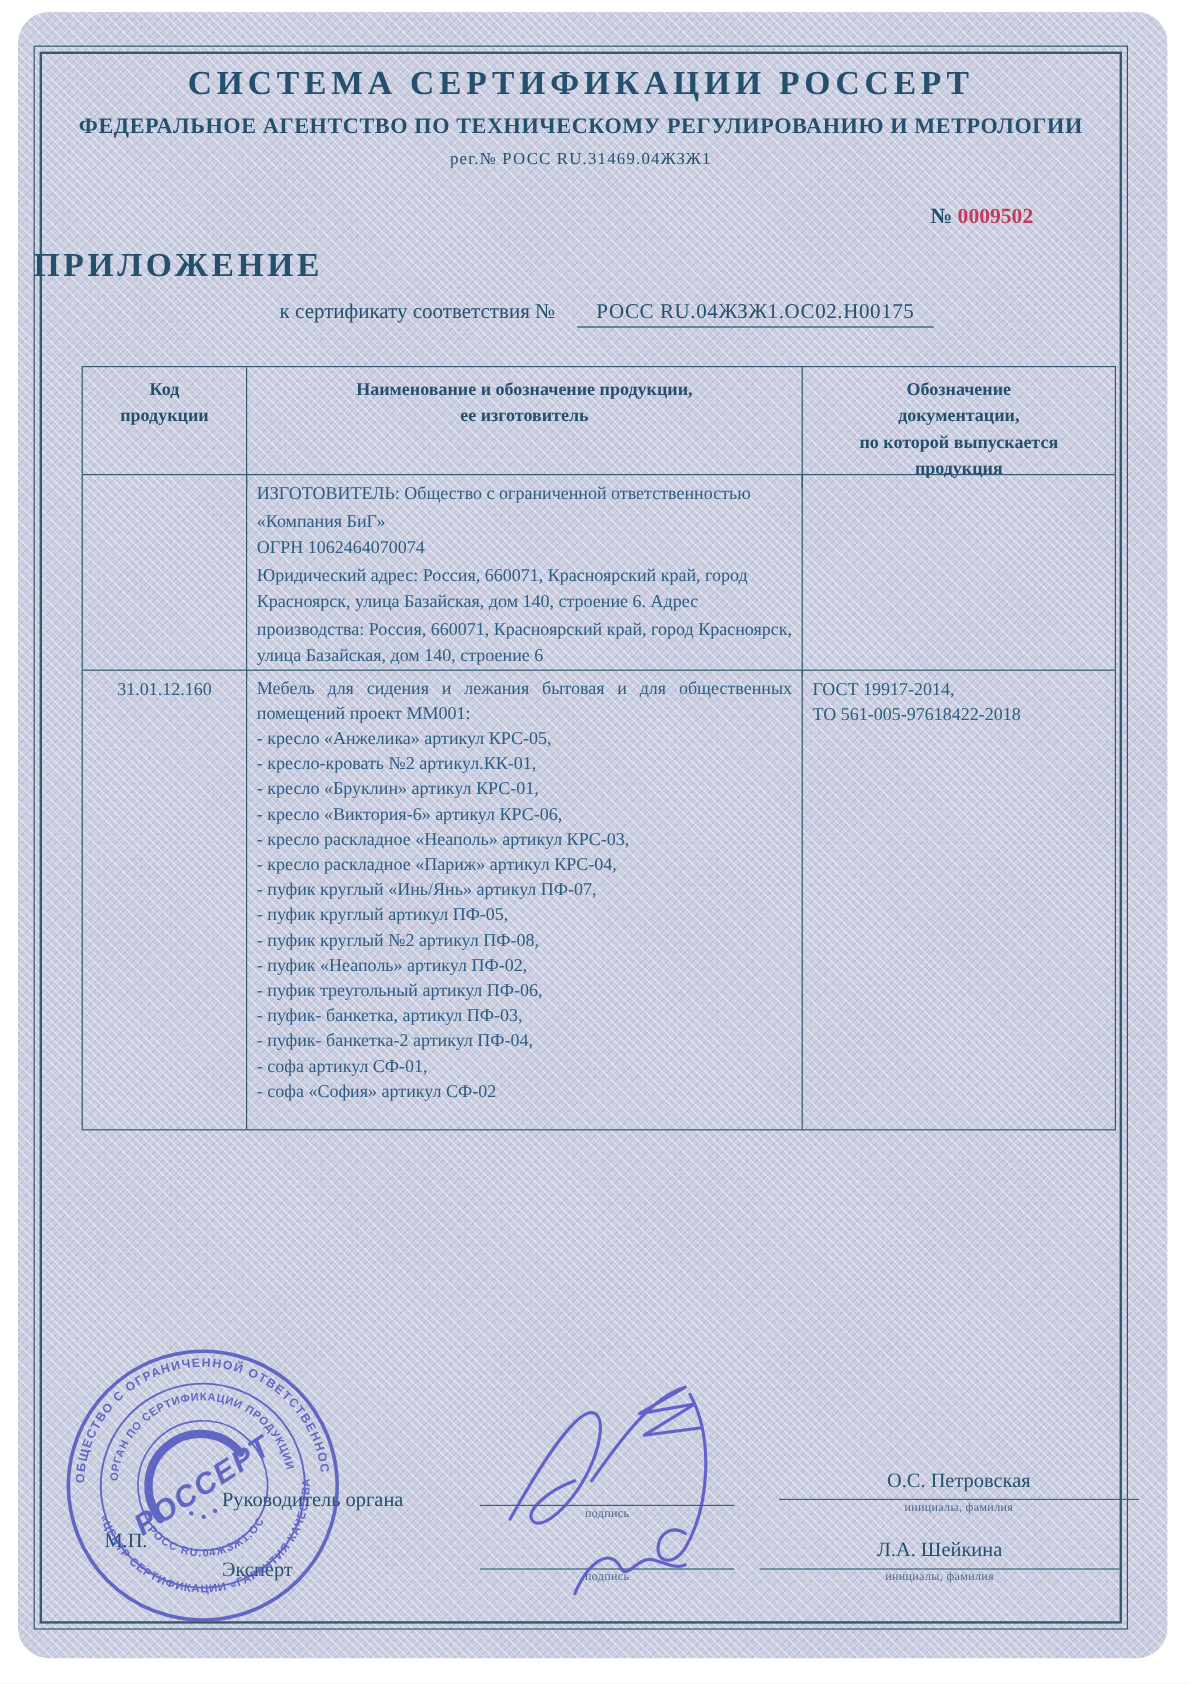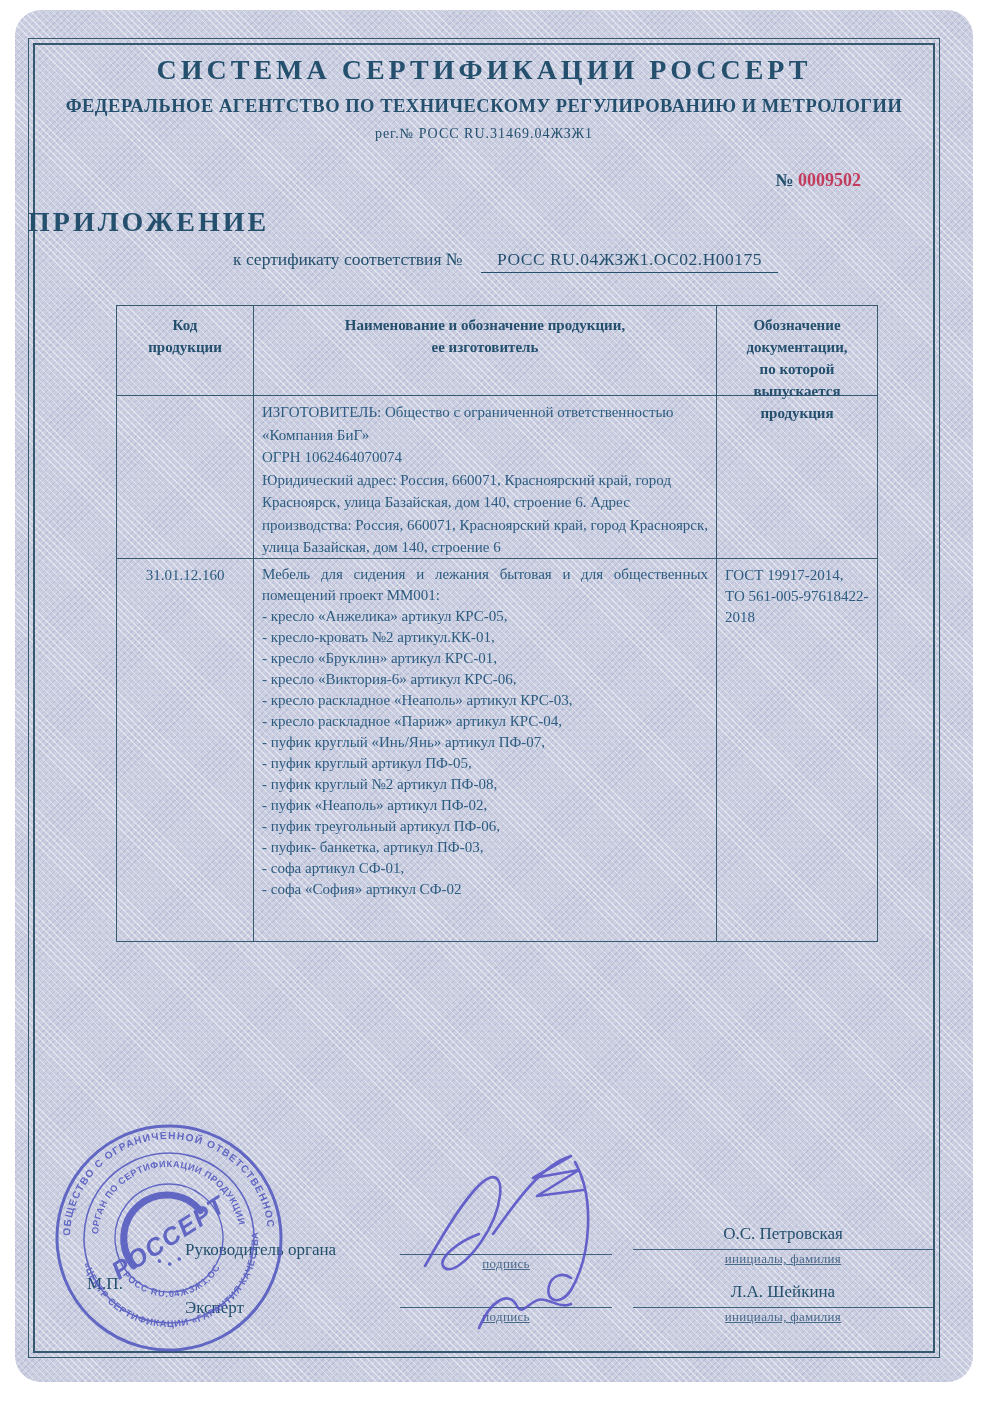--- a/index.html
+++ b/index.html
@@ -36,21 +36,21 @@
   .blank-no{position:absolute;top:160px;right:112px;font-size:18px;font-weight:bold;color:var(--ink-dark);}
   .blank-no .num{color:var(--red);}
 
   .app-title{position:absolute;left:13px;top:196px;width:912px;text-align:left;
     font-size:28px;font-weight:bold;letter-spacing:3px;color:var(--ink-dark);}
   .cert-line{position:absolute;left:218px;top:239px;font-size:17.5px;color:var(--ink-dark);}
   .cert-line .no{display:inline-block;margin-left:14px;padding:0 16px 2px 16px;
     border-bottom:1.5px solid var(--ink-dark);font-size:17.5px;letter-spacing:.5px;}
 
   
-  .tbl{position:absolute;left:53px;top:295px;width:762px;border:1.5px solid var(--border);font-size:15px;margin-left:48px;}
+  .tbl{position:absolute;left:53px;top:295px;width:862px;border:1.5px solid var(--border);font-size:15px;}
   .trow{display:grid;grid-template-columns:137px 463px 1fr;border-bottom:1.5px solid var(--border);}
   .trow:last-child{border-bottom:none;}
   .tcell{border-right:1.5px solid var(--border);padding:5px 8px;line-height:21px;}
   .tcell:last-child{border-right:none;}
   .thead .tcell{display:flex;align-items:flex-start;justify-content:center;text-align:center;
     font-weight:bold;color:var(--ink-dark);line-height:22px;padding-top:8px;}
   .thead{height:90px;}
   .r-mfr{height:163px;}
   .r-mfr .tcell{line-height:22.5px;}
   .r-prod{height:382px;}
@@ -60,21 +60,21 @@
   .prod-intro{text-align:justify;}
   .prod-list div{line-height:21px;}
 
   
   .flabel{position:absolute;font-size:17px;font-weight:normal;color:var(--ink-dark);}
   .mp{position:absolute;font-size:17px;color:var(--ink-dark);}
   .sigblock{position:absolute;width:212px;text-align:center;}
   .nameblock{position:absolute;width:300px;text-align:center;}
   .nameblock .nm{font-size:17px;color:var(--ink-dark);margin-bottom:5px;}
   .bline{border-bottom:1.2px solid #3d617e;height:1px;}
-  .caption{font-size:13px;color:#49698a;margin-top:1px;letter-spacing:.3px;text-decoration:underline;}
+  .caption{font-size:10px;color:#49698a;margin-top:1px;letter-spacing:.3px;}
 
   .stamp{position:absolute;left:38px;top:1112px;width:232px;height:232px;opacity:.82;transform:rotate(-6deg);}
   .sig-overlay{position:absolute;left:398px;top:1128px;width:230px;height:210px;pointer-events:none;}
 </style>
 </head>
 <body>
 
 <div class="paper">
   <div class="frame">
     <div class="frame-inner"></div>
@@ -126,20 +126,21 @@
             <div>- кресло «Бруклин» артикул КРС-01,</div>
             <div>- кресло «Виктория-6» артикул КРС-06,</div>
             <div>- кресло раскладное «Неаполь» артикул КРС-03,</div>
             <div>- кресло раскладное «Париж» артикул КРС-04,</div>
             <div>- пуфик круглый «Инь/Янь» артикул ПФ-07,</div>
             <div>- пуфик круглый  артикул ПФ-05,</div>
             <div>- пуфик круглый №2 артикул ПФ-08,</div>
             <div>- пуфик «Неаполь» артикул ПФ-02,</div>
             <div>- пуфик треугольный артикул ПФ-06,</div>
             <div>- пуфик- банкетка, артикул ПФ-03,</div>
+            <div>- пуфик- банкетка-2 артикул ПФ-04,</div>
             <div>- софа артикул СФ-01,</div>
             <div>- софа «София» артикул СФ-02</div>
           </div>
       </div>
       <div class="tcell pre docs-cell">ГОСТ 19917-2014,
 ТО 561-005-97618422-2018</div>
     </div>
   </div>
 
   <div class="flabel" style="left:170px;top:1230px;">Руководитель органа</div>
@@ -148,21 +149,21 @@
 
   <div class="sigblock" style="left:385px;top:1244px;">
     <div class="bline"></div>
     <div class="caption">подпись</div>
   </div>
   <div class="sigblock" style="left:385px;top:1297px;">
     <div class="bline"></div>
     <div class="caption">подпись</div>
   </div>
 
-  <div class="nameblock" style="left:618px;top:1214px;">
+  <div class="nameblock" style="left:634px;top:1214px;">
     <div class="nm">О.С. Петровская</div>
     <div class="bline"></div>
     <div class="caption">инициалы, фамилия</div>
   </div>
   <div class="nameblock" style="left:618px;top:1272px;">
     <div class="nm">Л.А. Шейкина</div>
     <div class="bline"></div>
     <div class="caption">инициалы, фамилия</div>
   </div>
 

